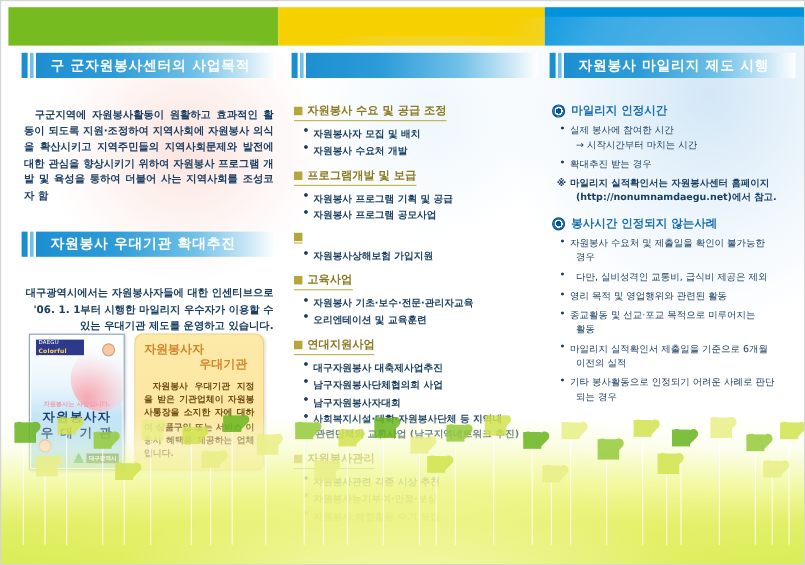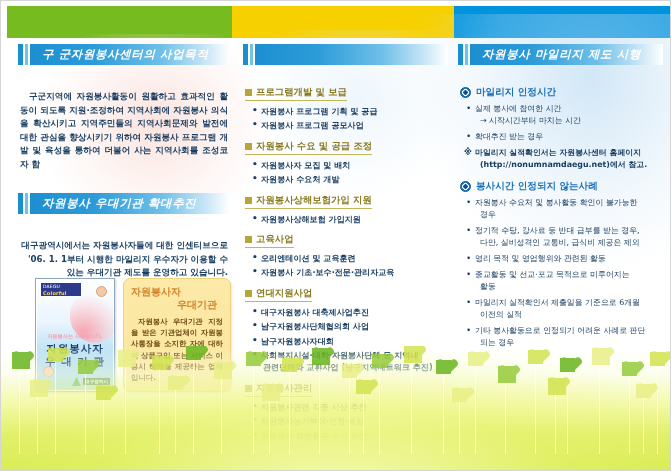--- a/index.html
+++ b/index.html
@@ -58,21 +58,21 @@
   .h-light{background:#d2e34f;}
   .h-pale{background:#e9ef86;}
 
   
   .col{position:absolute;top:44px;}
   .col-left{left:18px;width:212px;}
   .col-mid{left:243px;width:205px;}
   .col-right{left:458px;width:205px;}
 
   
-  .hdr{position:relative;height:34px;margin-bottom:8px;font-style:italic;}
+  .hdr{position:relative;height:34px;margin-bottom:8px;}
   .hdr .tick{position:absolute;left:0;top:0;width:5px;height:21px;background:#1a8fd0;}
   .hdr .tick2{position:absolute;left:7px;top:0;width:3px;height:21px;background:#73c0e8;}
   .hdr .bar{
     position:absolute;left:12px;top:0;right:0;height:21px;
     background:linear-gradient(90deg,#1d8fd1 0%,#2c9bd8 32%,#6fc0e8 66%,#c9e6f6 88%,#ffffff 100%);
   }
   .hdr .htxt{
     position:absolute;left:24px;top:1px;right:4px;height:19px;line-height:19px;
     color:#ffffff;font-size:11.5px;font-weight:bold;letter-spacing:.6px;
     font-family:"DejaVu Sans","Liberation Sans",sans-serif;
@@ -119,21 +119,21 @@
   .rbul .cont{display:block;padding-left:5px;}
   .rnote{
     position:relative;color:#1b3f63;font-size:7.9px;line-height:12px;
     padding-left:11px;margin:1px 0 0 4px;font-weight:bold;
   }
   .rnote:before{content:"\203B";position:absolute;left:0;top:0;font-size:8px;}
   .rnote .cont{display:block;padding-left:5px;}
   .url{color:#1b3f63;}
 
   
-  .promo{position:absolute;left:35px;top:278px;width:184px;height:118px;}
+  .promo{position:absolute;left:24px;top:278px;width:184px;height:118px;}
   .card{
     position:absolute;left:0;top:0;width:80px;height:114px;
     border:1px solid #8fa8bf;background:#ffffff;box-sizing:border-box;
     box-shadow:1px 1px 2px rgba(0,0,0,.18);overflow:hidden;
   }
   .card .cbg{
     position:absolute;inset:1px;
     background:linear-gradient(180deg,#ffffff 0%,#eaf5fd 38%,#bfe2f7 64%,#8fcdf0 100%);
   }
   .card .logo{
@@ -251,47 +251,46 @@
   <div class="col col-mid">
     <div class="hdr">
       <div class="tick"></div>
       <div class="tick2"></div>
       <div class="bar"></div>
     </div>
     <div id="mid-groups">
         <div class="grp">
           <div class="grp-title">
             <span class="sq"></span>
+            <span>자원봉사 수요 및 공급 조정</span>
+          </div>
+          <div class="bul"><span>자원봉사자 모집 및 배치</span></div>
+          <div class="bul"><span>자원봉사 수요처 개발</span></div>
+        </div>
+        <div class="grp">
+          <div class="grp-title">
+            <span class="sq"></span>
             <span>프로그램개발 및 보급</span>
           </div>
           <div class="bul"><span>자원봉사 프로그램 기획 및 공급</span></div>
           <div class="bul"><span>자원봉사 프로그램 공모사업</span></div>
         </div>
         <div class="grp">
           <div class="grp-title">
             <span class="sq"></span>
-            <span>자원봉사 수요 및 공급 조정</span>
-          </div>
-          <div class="bul"><span>자원봉사자 모집 및 배치</span></div>
-          <div class="bul"><span>자원봉사 수요처 개발</span></div>
-        </div>
-        <div class="grp">
-          <div class="grp-title">
-            <span class="sq"></span>
-            <span>자원봉사상해보험가입 지원</span>
           </div>
           <div class="bul"><span>자원봉사상해보험 가입지원</span></div>
         </div>
         <div class="grp">
           <div class="grp-title">
             <span class="sq"></span>
             <span>고육사업</span>
           </div>
+          <div class="bul"><span>자원봉사 기초·보수·전문·관리자교육</span></div>
           <div class="bul"><span>오리엔테이션 및 교육훈련</span></div>
-          <div class="bul"><span>자원봉사 기초·보수·전문·관리자교육</span></div>
         </div>
         <div class="grp">
           <div class="grp-title">
             <span class="sq"></span>
             <span>연대지원사업</span>
           </div>
           <div class="bul"><span>대구자원봉사 대축제사업추진</span></div>
           <div class="bul"><span>남구자원봉사단체협의회 사업</span></div>
           <div class="bul"><span>남구자원봉사자대회</span></div>
           <div class="bul"><span>사회복지시설·대학·자원봉사단체 등 지역내</span><span class="cont">관련단체와 교류사업 (남구지역네트워크 추진)</span></div>
@@ -323,22 +322,22 @@
           </div>
           <div class="rbul"><span>실제 봉사에 참여한 시간</span><span class="cont">→ 시작시간부터 마치는 시간</span></div>
           <div class="rbul"><span>확대추진 받는 경우</span></div>
           <div class="rnote"><span>마일리지 실적확인서는 자원봉사센터 홈페이지</span><span class="cont url">(http://nonumnamdaegu.net)에서 참고.</span></div>
         </div>
         <div class="rgrp">
           <div class="rgrp-title">
             <span class="dot"></span>
             <span class="t">봉사시간 인정되지 않는사례</span>
           </div>
-          <div class="rbul"><span>자원봉사 수요처 및 봉사활동 확인이 불가능한</span><span class="cont">경우</span></div>
-          <div class="rbul"><span>정기적 수당, 강사료 등 반대 급부를 받는 경우,</span><span class="cont">다만, 실비성격인 교통비, 급식비 제공은 제외</span></div>
+          <div class="rbul"><span>자원봉사 수요처 및 제출일을 확인이 불가능한</span><span class="cont">경우</span></div>
+          <div class="rbul"><span class="cont">다만, 실비성격인 교통비, 급식비 제공은 제외</span></div>
           <div class="rbul"><span>영리 목적 및 영업행위와 관련된 활동</span></div>
           <div class="rbul"><span>종교활동 및 선교·포교 목적으로 미루어지는</span><span class="cont">활동</span></div>
           <div class="rbul"><span>마일리지 실적확인서 제출일을 기준으로 6개월</span><span class="cont">이전의 실적</span></div>
           <div class="rbul"><span>기타 봉사활동으로 인정되기 어려운 사례로 판단</span><span class="cont">되는 경우</span></div>
         </div>
       </div>
   </div>
 
   <div class="meadow">
     <div class="sky"></div>

